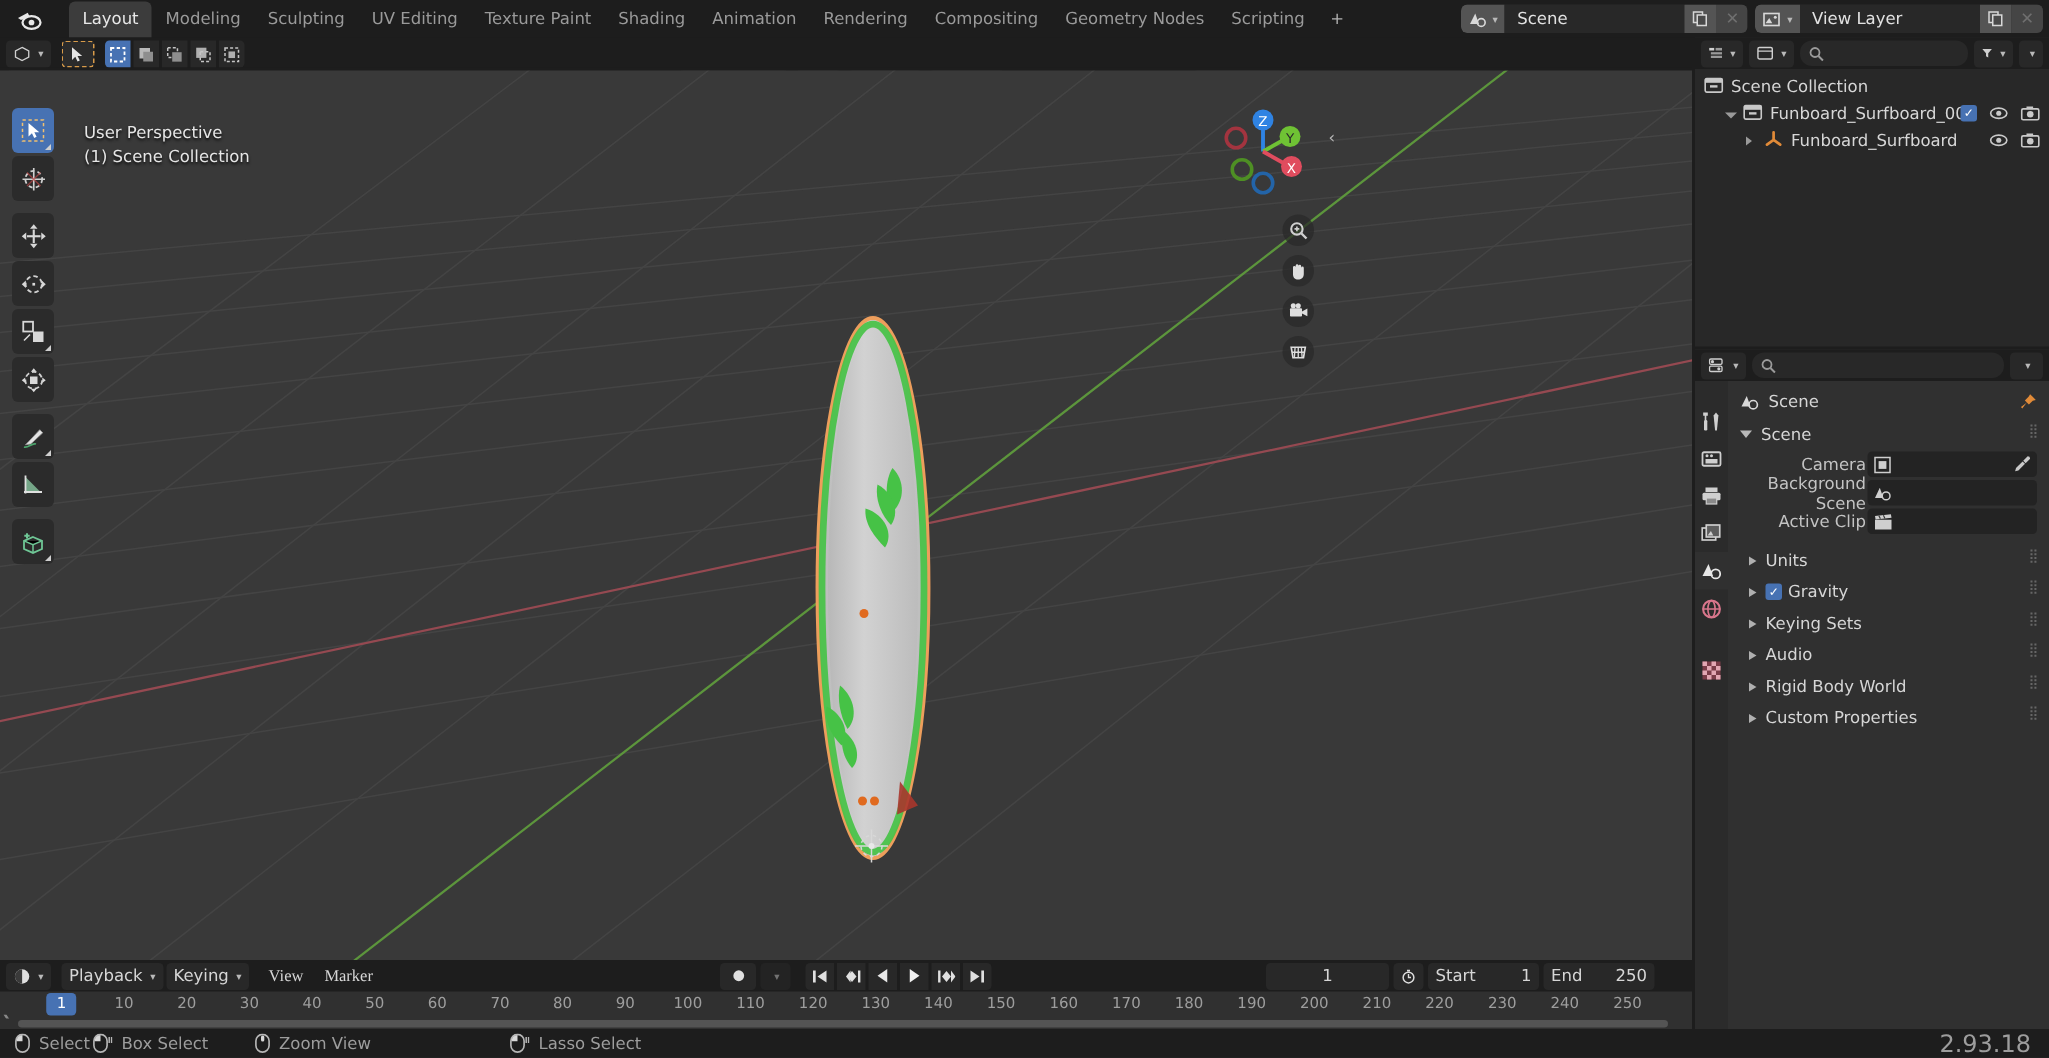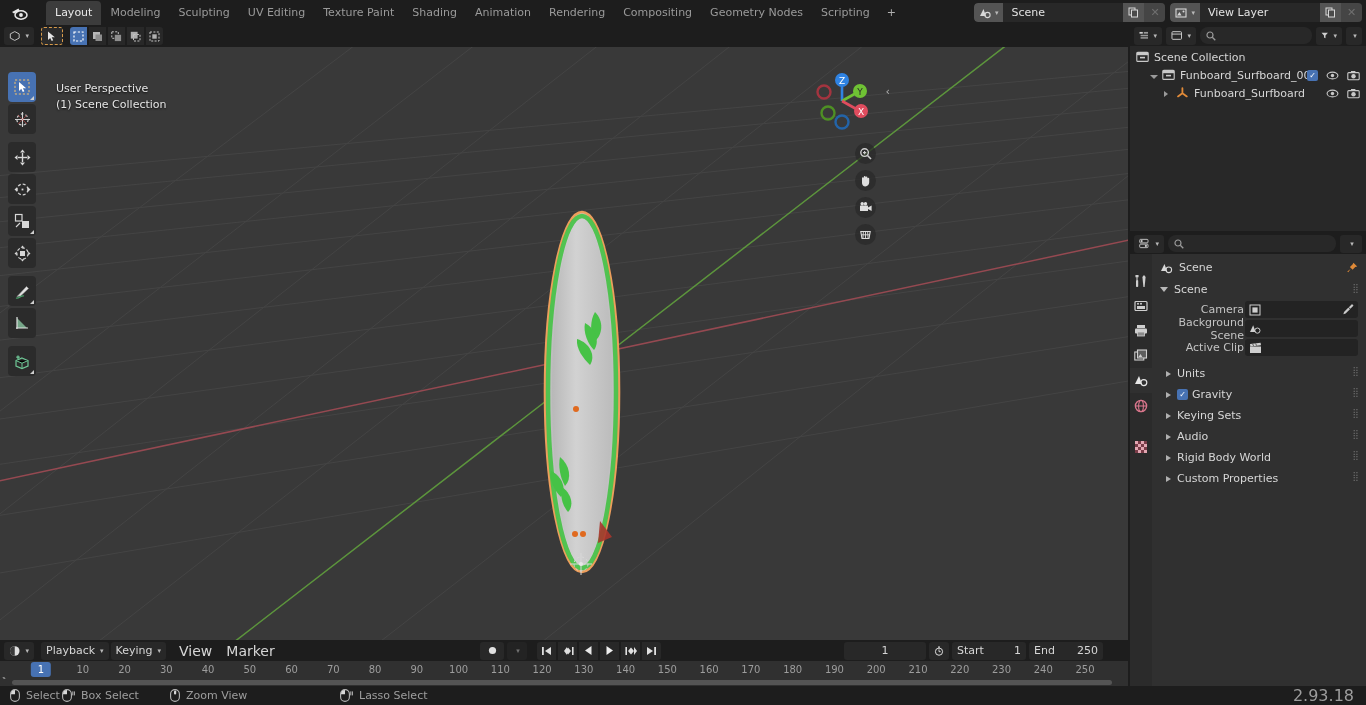--- a/index.html
+++ b/index.html
@@ -63,21 +63,21 @@
     height: 18px; background: #282828; border-radius: 3px;
     display: flex; align-items: center; padding: 0 5px; gap: 3px;
     color: #d6d6d6; font-size: 11px; white-space: nowrap;
   }
   .sep { width: 7px; }
   .caret { font-size: 7px; color: #b9b9b9; margin-left: 2px; }
   .mode-sel {
     height: 18px; background: #282828; border-radius: 3px;
     display: flex; align-items: center; padding: 0 4px; gap: 5px; min-width: 96px;
   }
-  .hdr-menu { padding: 2px 7px; font-size: 14px; color: #d6d6d6; border-radius: 3px; }
+  .hdr-menu { padding: 2px 7px; font-size: 11px; color: #d6d6d6; border-radius: 3px; font-family: Liberation Serif, serif; }
   .seg-group { display: flex; gap: 2px; }
   .seg {
     width: 17px; height: 18px; background: #282828; display: flex;
     align-items: center; justify-content: center;
   }
   .seg:first-child { border-radius: 3px 0 0 3px; }
   .seg:last-child { border-radius: 0 3px 3px 0; }
   .seg.on { background: #4772b3; }
 
   

